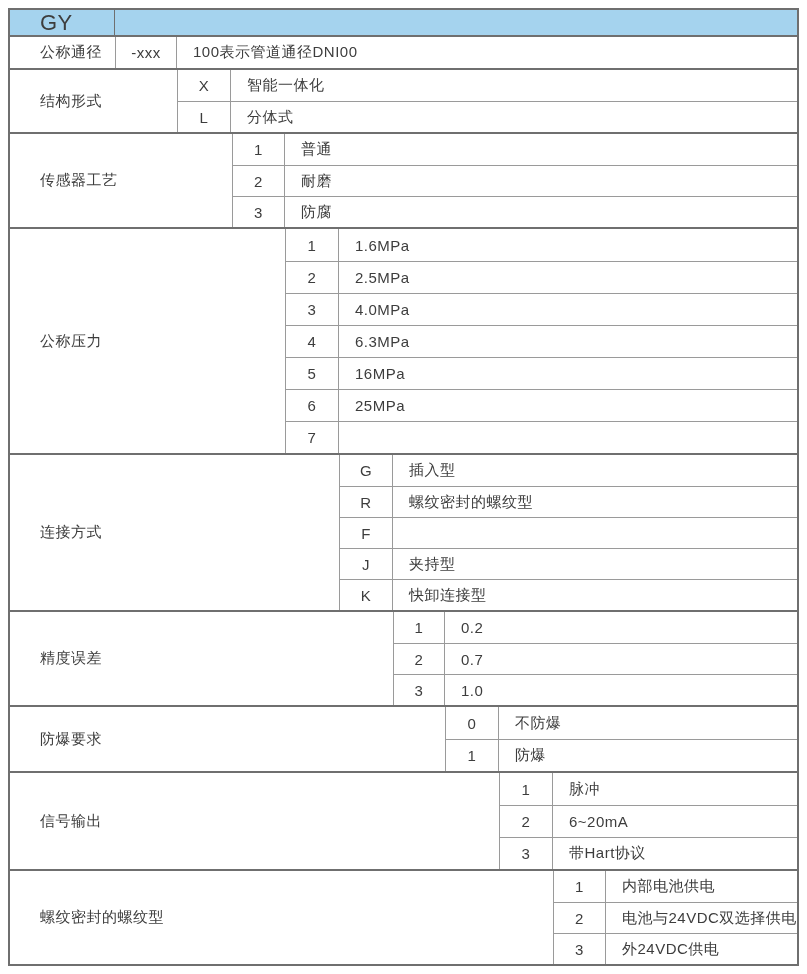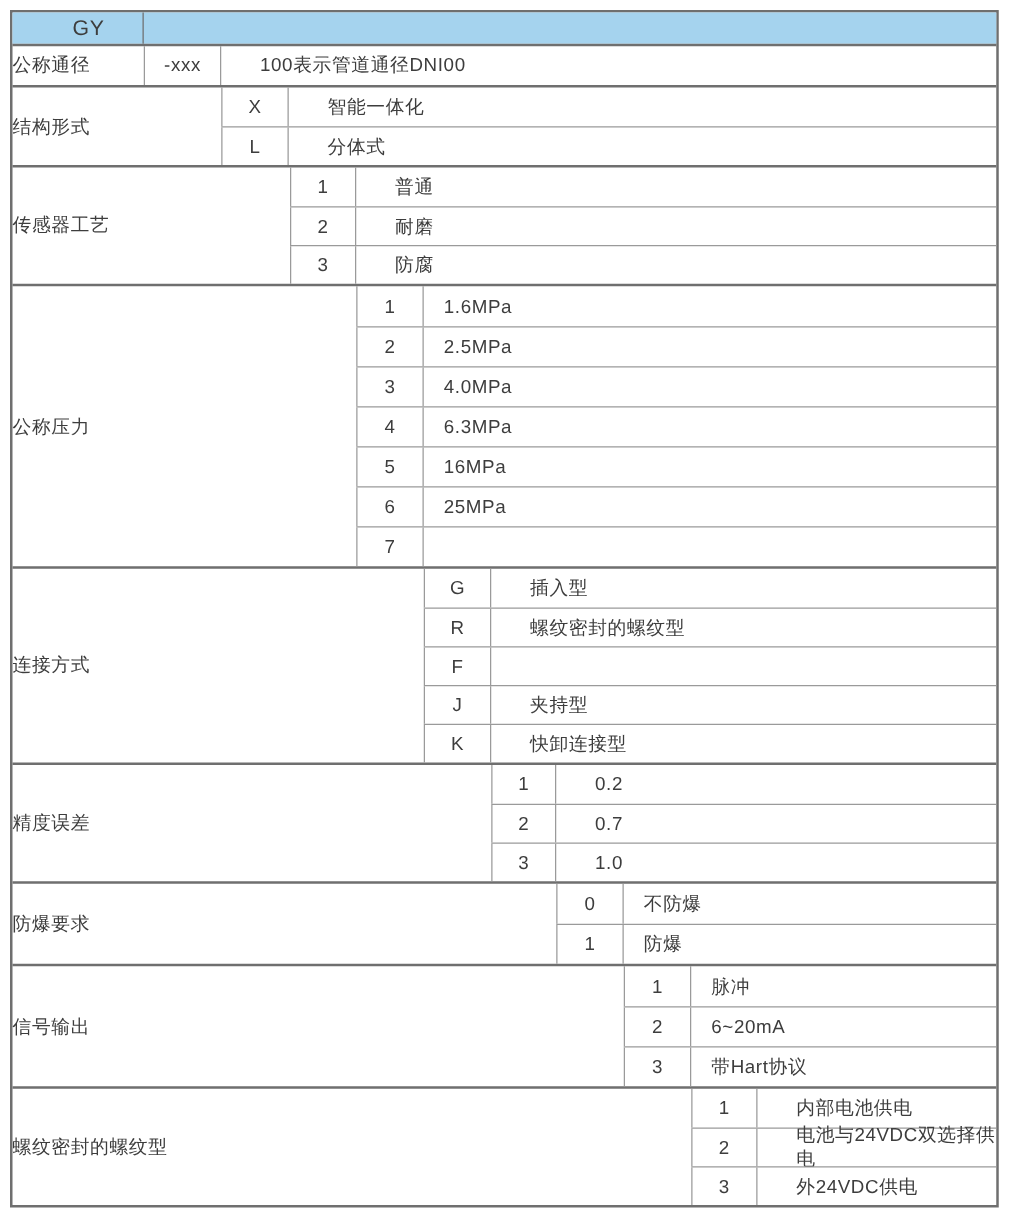--- a/index.html
+++ b/index.html
@@ -24,37 +24,38 @@
   }
   
   .hdr{
     height:25px;
     background:var(--header-bg);
     display:flex;
   }
   .hdr .hcell{
     flex:0 0 105px;
     display:flex;align-items:center;
-    padding-left:48px;
+    padding-left:30px;
     border-right:1px solid var(--border-thick);
-    font-size:17px;
+    font-size:22px;
   }
   .hdr .hrest{flex:1;}
   
   .sec{
     display:flex;
     border-top:2px solid var(--border-thick);
   }
   .lbl{
     display:flex;align-items:center;
+    padding-left:30px;
   }
   .rows{flex:1;display:flex;flex-direction:column;}
   .row{display:flex;}
   .row + .row{border-top:1px solid var(--border-thin);}
-  .rh31 .row{height:31px;gap:15px;}
+  .rh31 .row{height:31px;}
   .rh32 .row{height:32px;}
   .code{
     display:flex;align-items:center;justify-content:center;
     border-left:1px solid var(--border-thin);
     border-right:1px solid var(--border-thin);
   }
   .desc{
     flex:1;
     display:flex;align-items:center;
     padding-left:16px;

